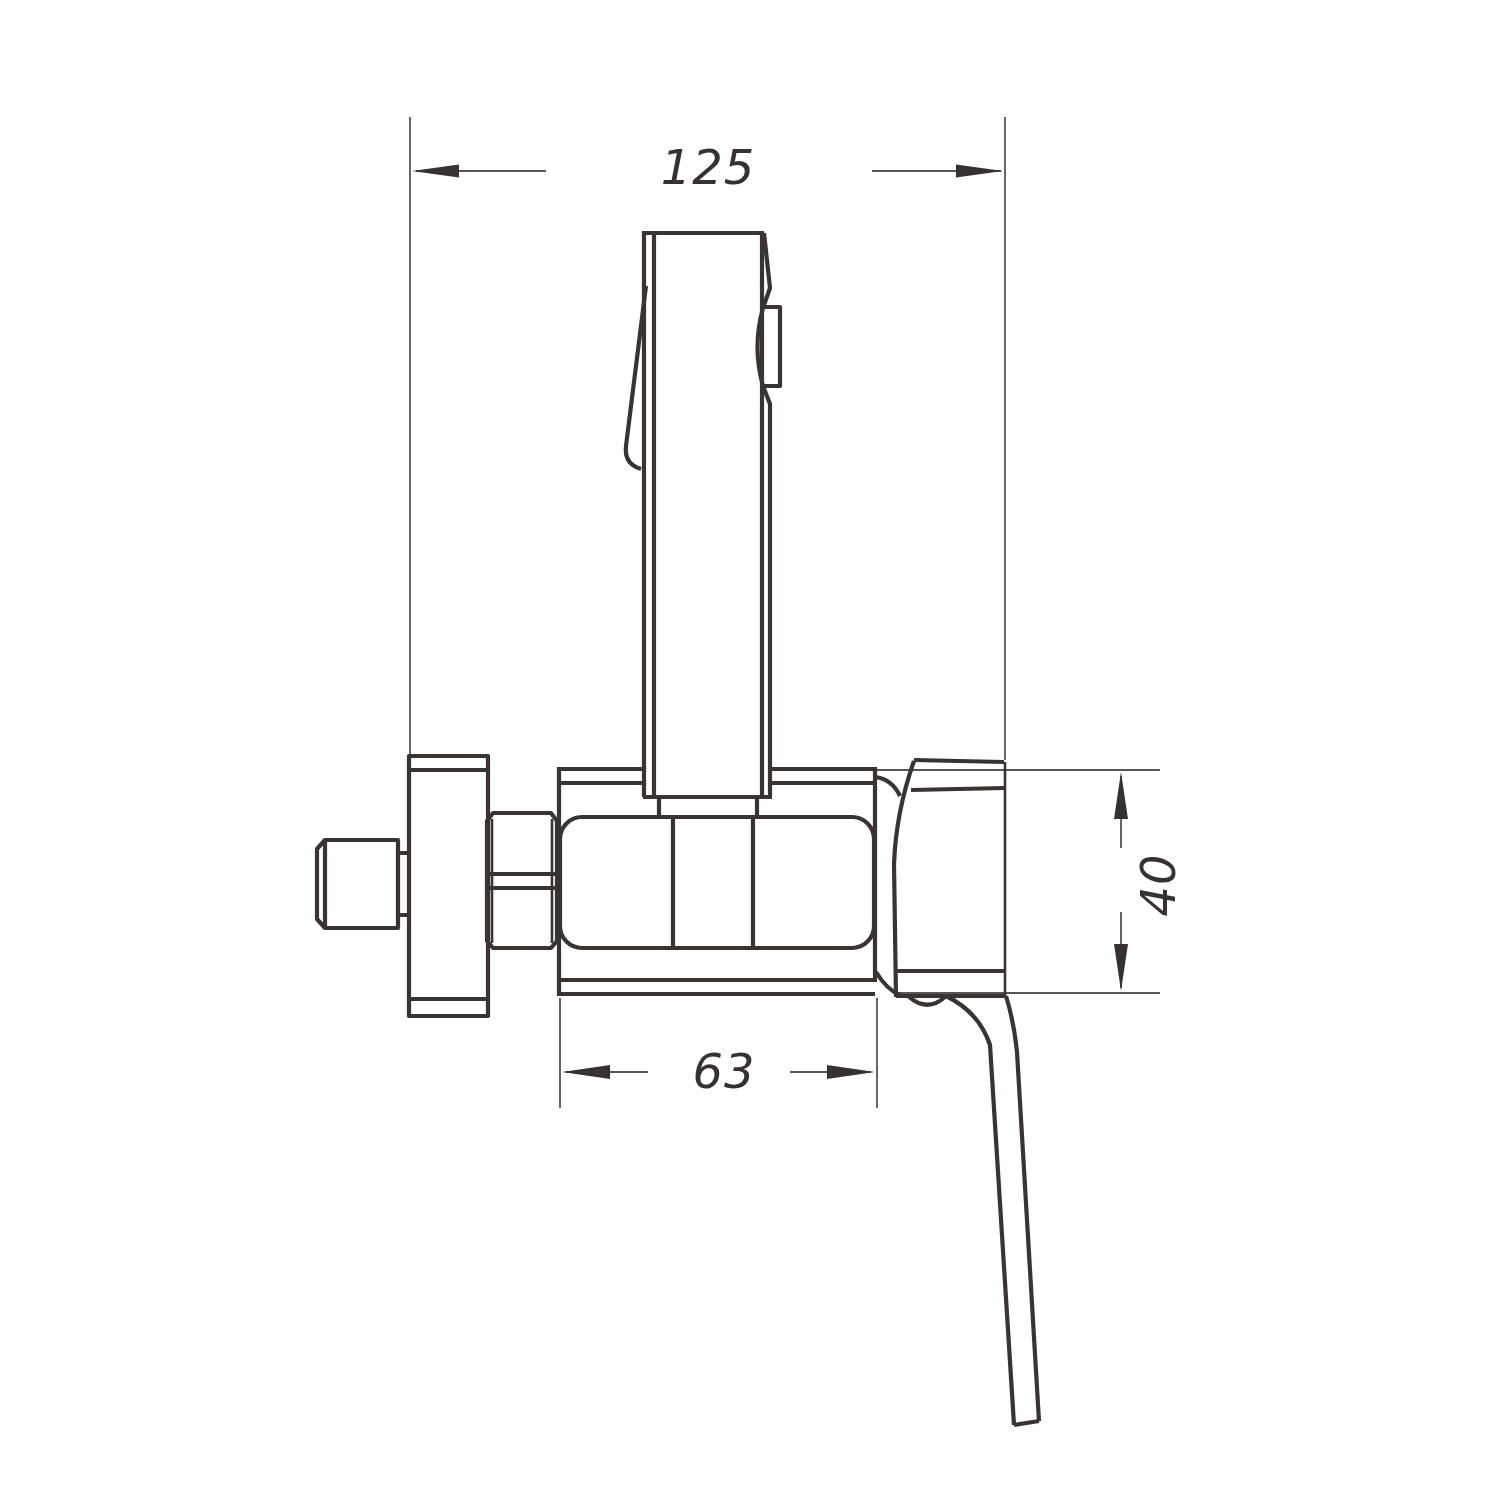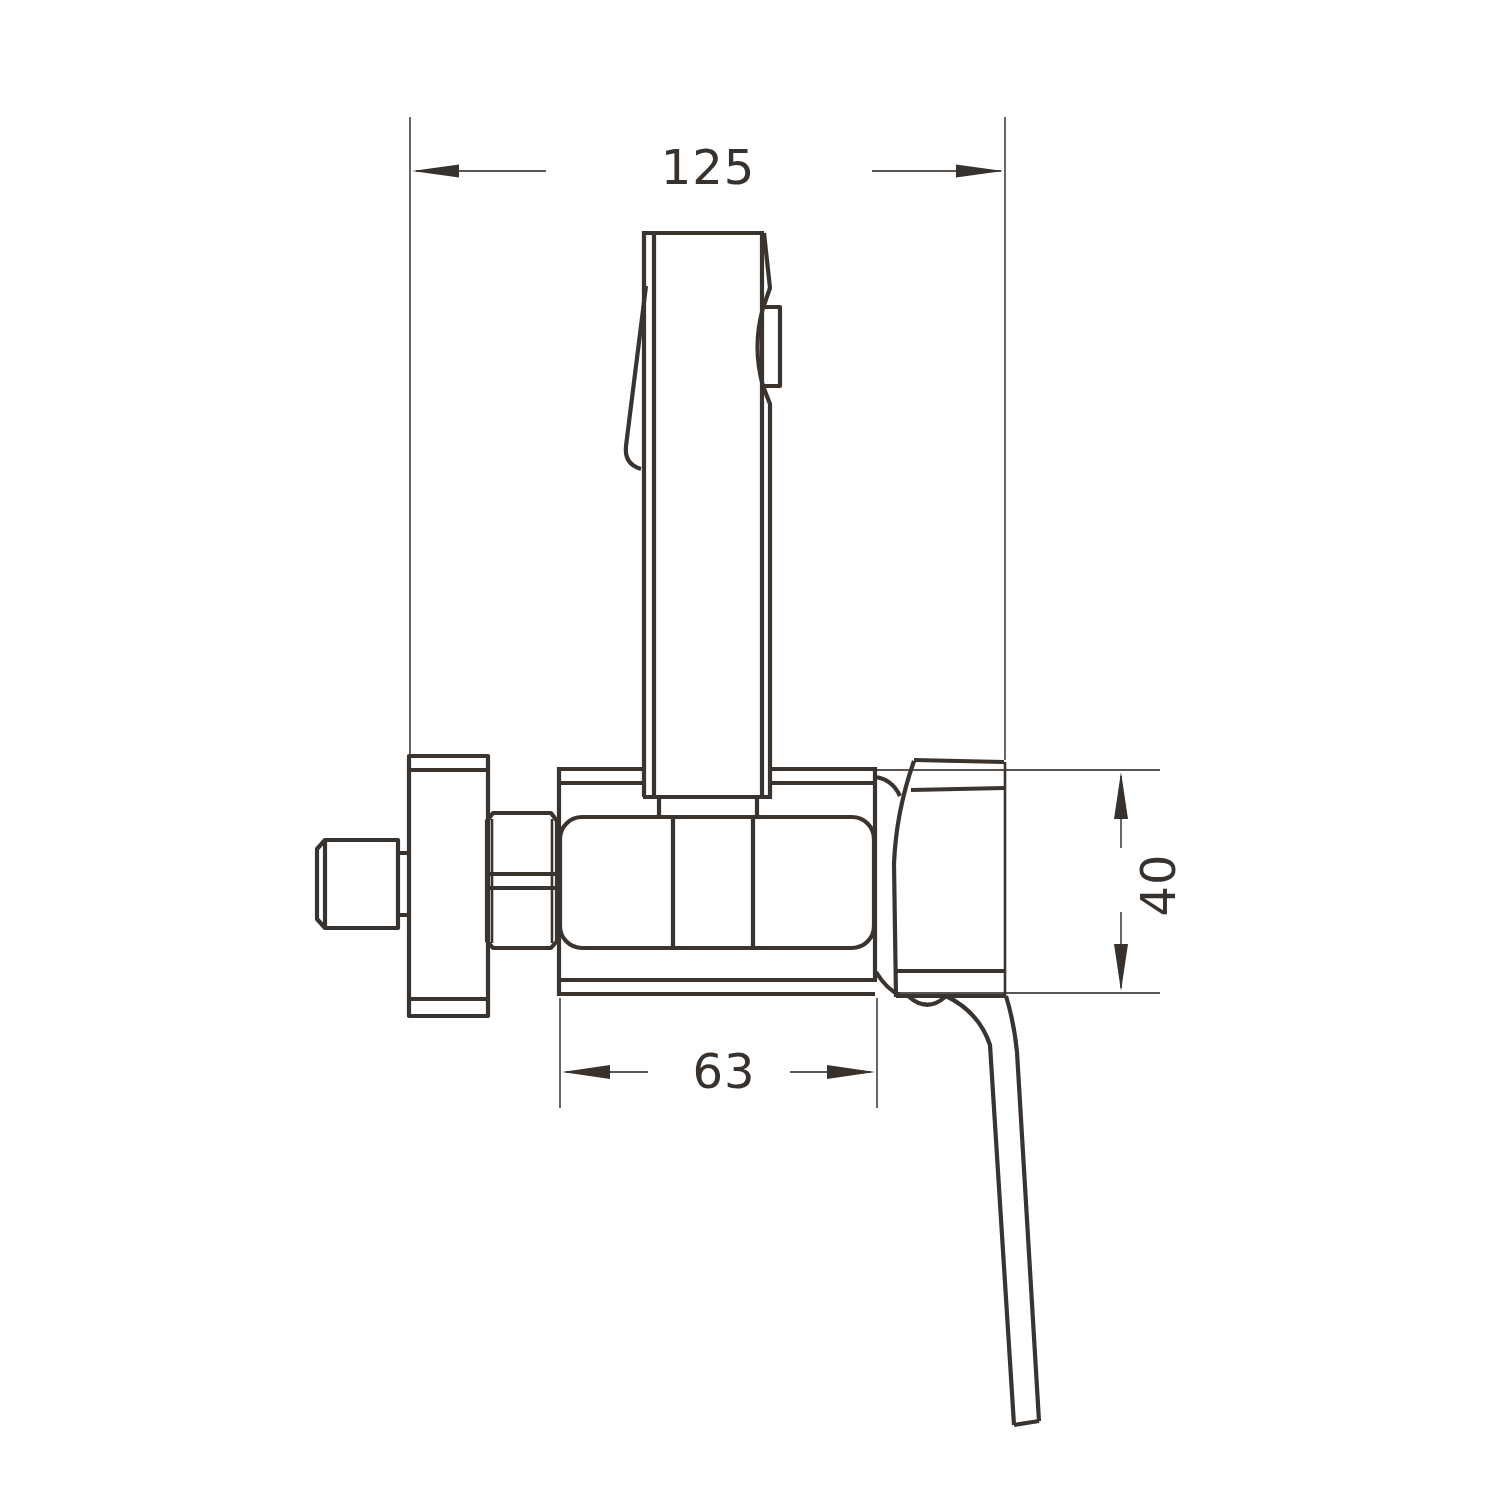--- a/index.html
+++ b/index.html
@@ -1,18 +1,19 @@
 <!DOCTYPE html>
 <html><head>
 <meta charset="utf-8">
 <style>
   html,body{margin:0;padding:0;background:#ffffff;}
   .sheet{
     width:1500px;height:1500px;position:relative;background:#ffffff;
     font-family:"DejaVu Sans","Liberation Sans",sans-serif;
+    font-style:italic;
   }
   svg{display:block}
   .obj{stroke:#3a3430;stroke-width:4.2;fill:none;stroke-linejoin:round;stroke-linecap:butt;}
   .obj-mid{stroke:#3a3430;stroke-width:2.6;fill:none;}
   .thin{stroke:#5a5550;stroke-width:1.8;fill:none;}
   .arrow{fill:#38322e;stroke:none;}
   .dimtext{fill:#38322e;font-size:48px;letter-spacing:1px;}
 </style>
 </head>
 <body>

